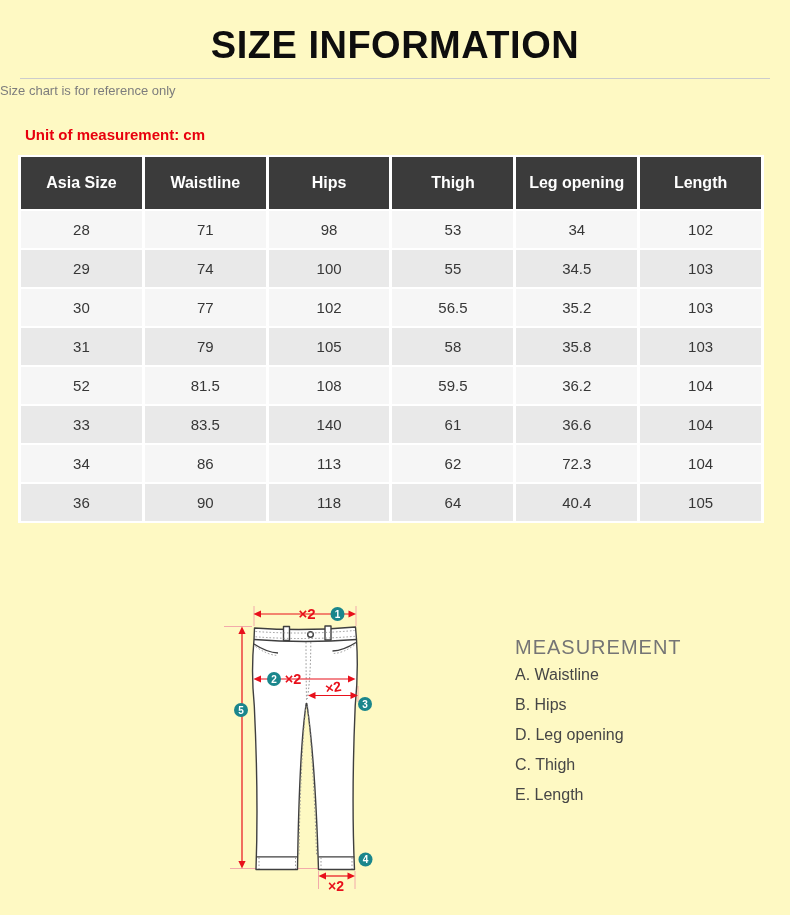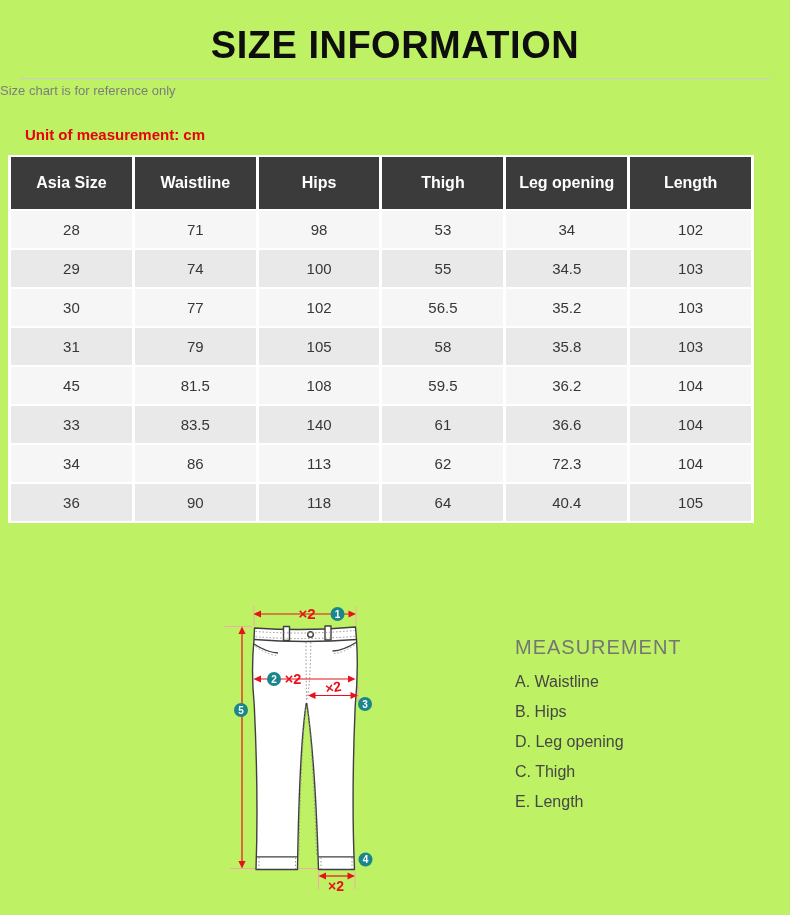--- a/index.html
+++ b/index.html
@@ -1,55 +1,55 @@
 <!DOCTYPE html>
 <html><head>
 <meta charset="utf-8">
 <style>
   * { margin:0; padding:0; box-sizing:border-box; }
   html,body { background:#fff; }
   .page {
-    position:relative; width:790px; height:915px; background:#bef264;
+    position:relative; width:790px; height:915px; background:#fef9c3;
     font-family:"Liberation Sans","DejaVu Sans",sans-serif; overflow:hidden;
   }
   .title {
     position:absolute; top:24px; left:0; width:100%; text-align:center;
     font-size:38px; font-weight:bold; color:#0e0e0e; letter-spacing:0.5px;
   }
   .divider {
     position:absolute; top:78px; left:20px; width:750px;
     border:none; border-top:1px solid #cccccc; height:0;
   }
   .subtitle {
     position:absolute; top:83px; left:0; width:100%; text-align:left;
     font-size:13px; color:#7d7d7d;
   }
   .unit {
     position:absolute; top:126px; left:25px;
     font-size:15px; font-weight:bold; color:#e8000d;text-align:right;
   }
   table.size-table {
-    position:absolute; top:155px; left:8px; width:746px;
+    position:absolute; top:155px; left:18px; width:746px;
     border-collapse:separate; border-spacing:3px 2px; table-layout:fixed;
     background:#ffffff;
   }
   table.size-table th {
     background:#3b3b3b; color:#ffffff; font-size:16px; font-weight:bold;
     height:52px; text-align:center; vertical-align:middle;
   }
   table.size-table td {
     height:37px; text-align:center; vertical-align:middle;
     font-size:15px; color:#373737;
   }
   tr.row-light td { background:#f6f6f6; }
   tr.row-dark  td { background:#e9e9e9;margin-top:48px; }
   .diagram-svg { position:absolute; left:222px; top:598px; }
   .measure { position:absolute; left:515px; top:636px; }
   .measure-title { font-size:20px; color:#757575; letter-spacing:1px; }
-  .measure-list { list-style:none; margin-top:8px; }
+  .measure-list { list-style:none; margin-top:1px; }
   .measure-list li { font-size:16px; color:#464646; line-height:30px; }
   .x2 { font-weight:bold; fill:#e8101b; text-anchor:middle; }
   .badge-num { font-weight:bold; fill:#ffffff; text-anchor:middle; font-size:10px; }
 </style>
 </head>
 <body>
 
 <div class="page">
 
   <div class="title">SIZE INFORMATION</div>
@@ -95,21 +95,21 @@
         </tr>
         <tr class="row-dark">
           <td>31</td>
           <td>79</td>
           <td>105</td>
           <td>58</td>
           <td>35.8</td>
           <td>103</td>
         </tr>
         <tr class="row-light">
-          <td>45</td>
+          <td>52</td>
           <td>81.5</td>
           <td>108</td>
           <td>59.5</td>
           <td>36.2</td>
           <td>104</td>
         </tr>
         <tr class="row-dark">
           <td>33</td>
           <td>83.5</td>
           <td>140</td>

